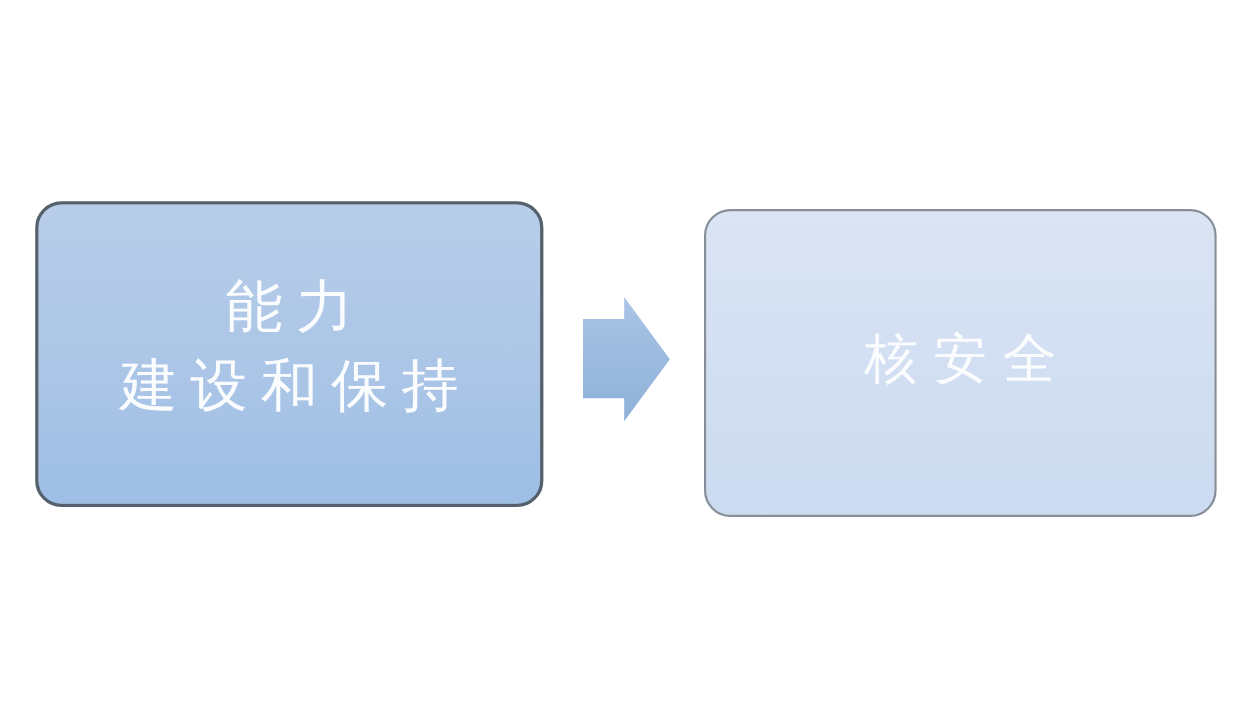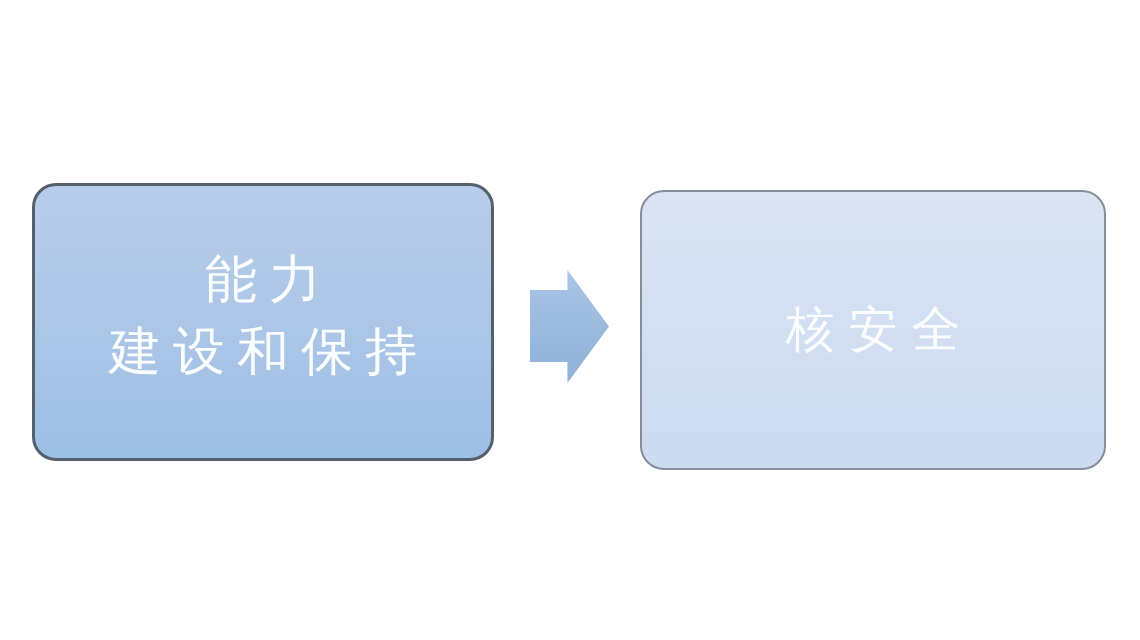--- a/index.html
+++ b/index.html
@@ -57,20 +57,21 @@
     font-weight: 400;
   }
   .flow-box.right .box-label {
     transform: none;
     padding-left: 14px;
   }
   .flow-box.right .box-label .line {
     font-size: 49px;
     line-height: 60px;
     letter-spacing: 14px;
+    font-family: Liberation Mono, monospace;
   }
   .block-arrow {
     position: absolute;
     left: 530px;
     top: 270px;
     width: 79px;
     height: 113px;
     background: linear-gradient(to bottom, #aac5e6 0%, #9bbade 50%, #8fb1d9 100%);
     clip-path: polygon(
       0% 17.7%,

